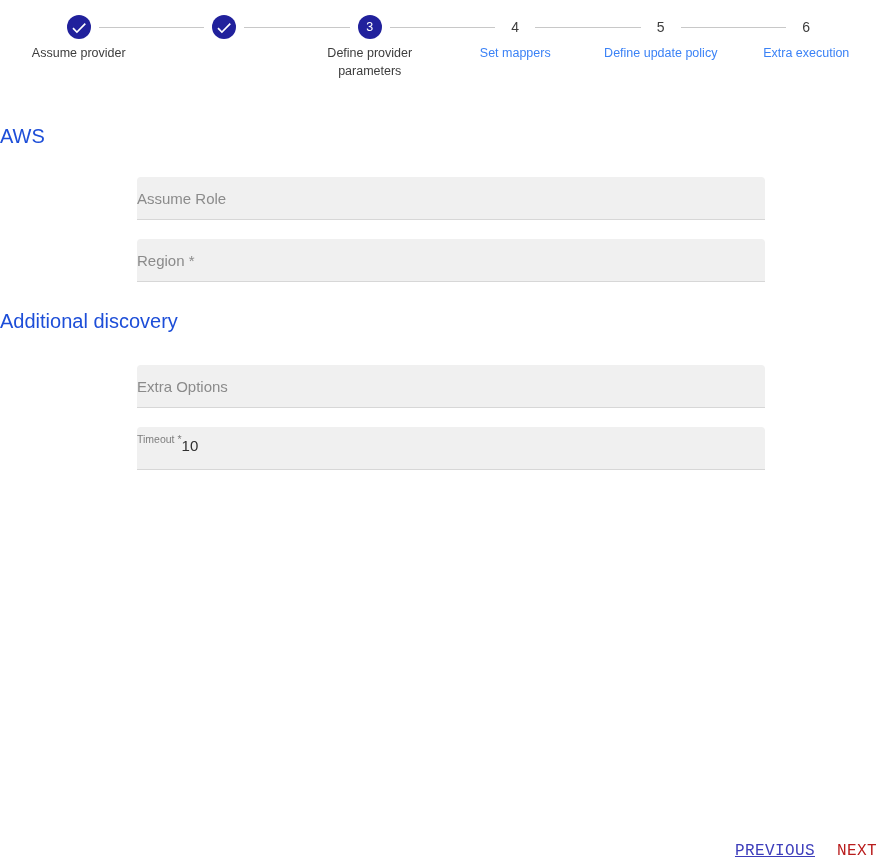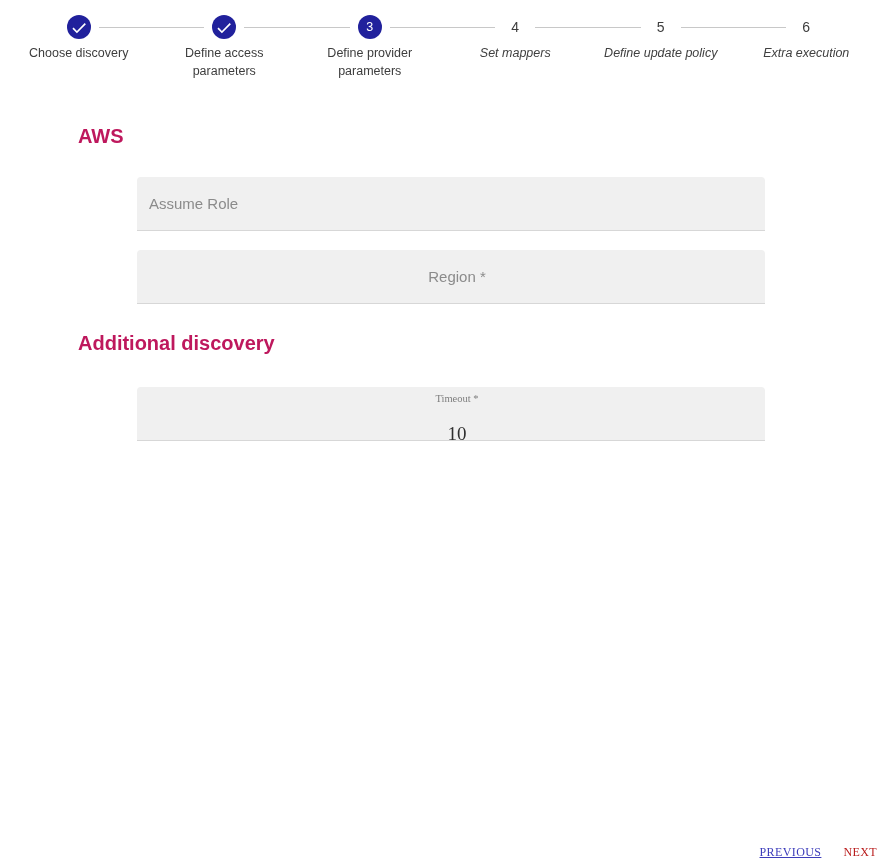--- a/index.html
+++ b/index.html
@@ -63,89 +63,85 @@
   .check-svg { display: block; }
 
   .step-label {
     margin-top: 5px;
     padding: 0 8px;
     text-align: center;
     font-size: 12.5px;
     line-height: 18px;
     color: #3d3d3d;
   }
-  .step.upcoming .step-label { color: #404040; font-style: italic; }
+  .step.upcoming .step-label { color: #3b82f6; }
 
   
   .section-title {
-    margin-left: 78px;
     font-size: 20px;
-    font-weight: 700;
-    color: #be185d;
+    font-weight: 400;
+    color: #1d4ed8;
     line-height: 23px;
   }
   .title-aws        { margin-top: 45px; }
   .title-additional { margin-top: 28px; }
 
   .fields {
     margin-left: 137px;
     width: 628px;
   }
   .fields-provider   { margin-top: 29px; }
   .fields-additional { margin-top: 32px; }
 
   .field {
-    height: 54px;
+    height: 43px;
     background: #f0f0f0;
     border-radius: 4px 4px 0 0;
     border-bottom: 1px solid rgba(0,0,0,0.10);
-    padding-left: 12px;
     display: flex;
     align-items: center;
     cursor: text;
   }
-  .field + .field { margin-top: 19px; justify-content: center; }
+  .field + .field { margin-top: 19px; }
   .field-label {
     font-size: 15px;
     color: #8b8b8b;
   }
   .field.filled {
-    flex-direction: column;
-    align-items: center;
+    align-items: flex-start;
     justify-content: flex-start;
     padding-top: 6px;
-    font-family: Liberation Serif, serif;
   }
   .field-label-small {
     font-size: 10.5px;
     color: #7e7e7e;
     line-height: 12px;
   }
   .field-value {
-    margin-top: 20px;
-    font-size: 19px;
+    margin-top: 4px;
+    font-size: 15px;
     color: #2f2f2f;
     line-height: 17px;
   }
 
   
   .footer-nav {
     position: absolute;
     right: 8px;
     bottom: 5px;
     display: flex;
     align-items: center;
     gap: 22px;
   }
   .nav-link {
-    font-size: 12px;
+    font-size: 16px;
     letter-spacing: 0.4px;
     background: none;
     border: none;
-    font-family: Liberation Serif, serif;
+    font-family: Liberation Mono, monospace;
   }
   .nav-previous {
     color: #3d3dbb;
     text-decoration: underline;
     cursor: pointer;
   }
   .nav-next {
     color: #b91c1c;
     text-decoration: none;
     cursor: default;
@@ -159,34 +155,33 @@
   <div class="step completed">
     <div class="step-top">
 
       <span class="step-icon-circle">
         <svg class="check-svg" viewBox="0 0 24 24" width="24" height="24">
           <path d="M9.9 15.9 6.6 12.6l-1.2 1.2 4.5 4.5 9-9-1.2-1.2z" fill="#ffffff"></path>
         </svg>
       </span>
       <span class="connector right"></span>
     </div>
-    <div class="step-label">Choose discovery</div>
+    <div class="step-label">Assume provider</div>
   </div>
 
   <div class="step completed">
     <div class="step-top">
       <span class="connector left"></span>
       <span class="step-icon-circle">
         <svg class="check-svg" viewBox="0 0 24 24" width="24" height="24">
           <path d="M9.9 15.9 6.6 12.6l-1.2 1.2 4.5 4.5 9-9-1.2-1.2z" fill="#ffffff"></path>
         </svg>
       </span>
       <span class="connector right"></span>
     </div>
-    <div class="step-label">Define access parameters</div>
   </div>
 
   <div class="step active">
     <div class="step-top">
       <span class="connector left"></span>
       <span class="step-icon-circle">3</span>
       <span class="connector right"></span>
     </div>
     <div class="step-label">Define provider parameters</div>
   </div>
@@ -227,20 +222,23 @@
     <span class="field-label">Assume Role</span>
   </div>
   <div class="field">
     <span class="field-label">Region *</span>
   </div>
 </div>
 
 <h2 class="section-title title-additional">Additional discovery</h2>
 
 <div class="fields fields-additional">
+  <div class="field">
+    <span class="field-label">Extra Options</span>
+  </div>
   <div class="field filled">
     <span class="field-label-small">Timeout *</span>
     <span class="field-value">10</span>
   </div>
 </div>
 
 <div class="footer-nav">
   <button class="nav-link nav-previous">PREVIOUS</button>
   <button class="nav-link nav-next" disabled="">NEXT</button>
 </div>

